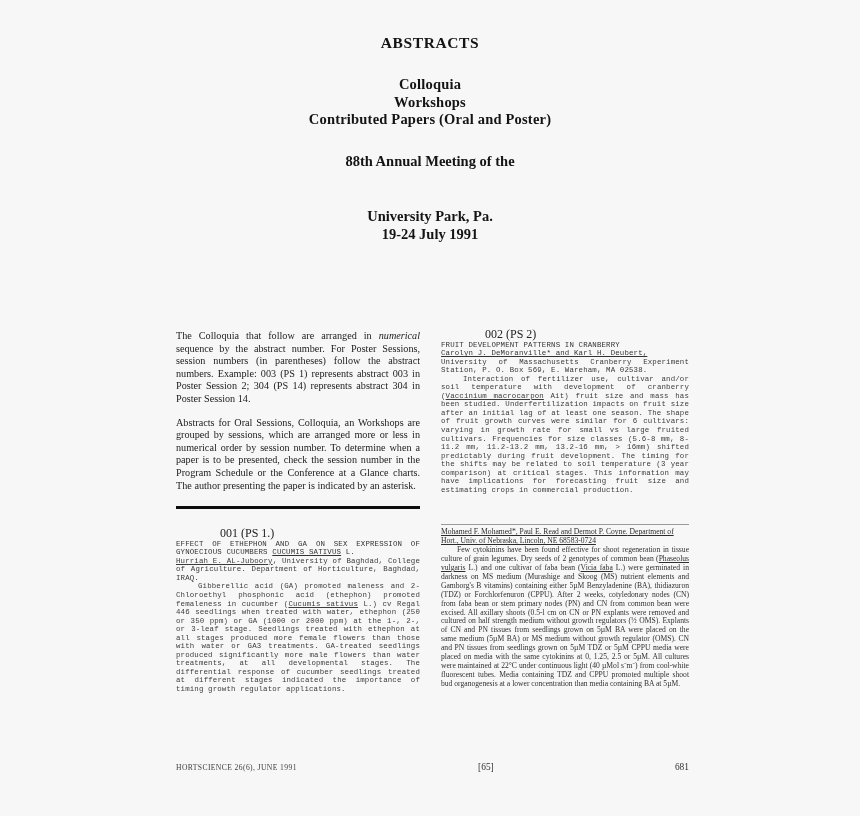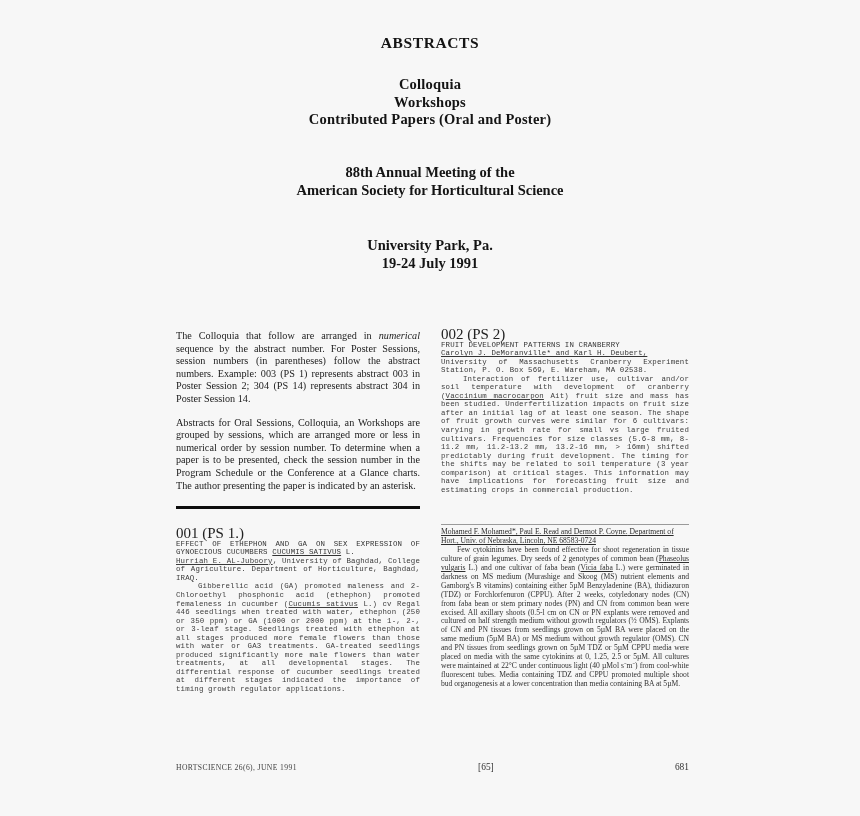--- a/index.html
+++ b/index.html
@@ -35,21 +35,21 @@
   }
   .mast-group-1 {
     margin-top: 24px;
     font-weight: bold;
     font-size: 14.5px;
     line-height: 17.5px;
     color: #141414;
   }
   .mast-group-1 div { letter-spacing: 0.2px; }
   .mast-group-2 {
-    margin-top: 34px;
+    margin-top: 23px;
     font-weight: bold;
     font-size: 14.5px;
     line-height: 18px;
     color: #141414;
   }
   .mast-group-3 {
     margin-top: 37px;
     font-weight: bold;
     font-size: 14.5px;
     line-height: 18px;
@@ -106,25 +106,26 @@
   
   .abs-mono {
     font-family: "Liberation Mono", "DejaVu Sans Mono", monospace;
     font-size: 7.4px;
     line-height: 8.55px;
     color: #3a3a3a;
     letter-spacing: 0.15px;
   }
   .abs-mono .num {
     font-family: "Liberation Serif", serif;
-    font-size: 15px;
+    font-size: 12px;
     letter-spacing: 0;
     color: #222;
     display: block;
     margin-bottom: 2px;
+    margin-left: 44px;
   }
   .abs-mono .title {
     display: block;
     text-align: justify;
     color: #343434;
   }
   .abs-mono .authors {
     display: block;
     text-decoration: underline;
     color: #343434;
@@ -201,21 +202,20 @@
 
   <div class="masthead">
     <div class="mast-abstracts">ABSTRACTS</div>
     <div class="mast-group-1">
       <div>Colloquia</div>
       <div>Workshops</div>
       <div>Contributed Papers (Oral and Poster)</div>
     </div>
     <div class="mast-group-2">
       <div>88th Annual Meeting of the</div>
-      <div>American Society for Horticultural Science</div>
     </div>
     <div class="mast-group-3">
       <div>University Park, Pa.</div>
       <div>19-24 July 1991</div>
     </div>
   </div>
 
   <div class="col-left">
 
     <p class="intro-para"><span>The Colloquia that follow are arranged in </span><em>numerical</em><span> sequence by the abstract number. For Poster Sessions, session numbers (in parentheses) follow the abstract numbers. Example: 003 (PS 1) represents abstract 003 in Poster Session 2; 304 (PS 14) represents abstract 304 in Poster Session 14.</span></p>

